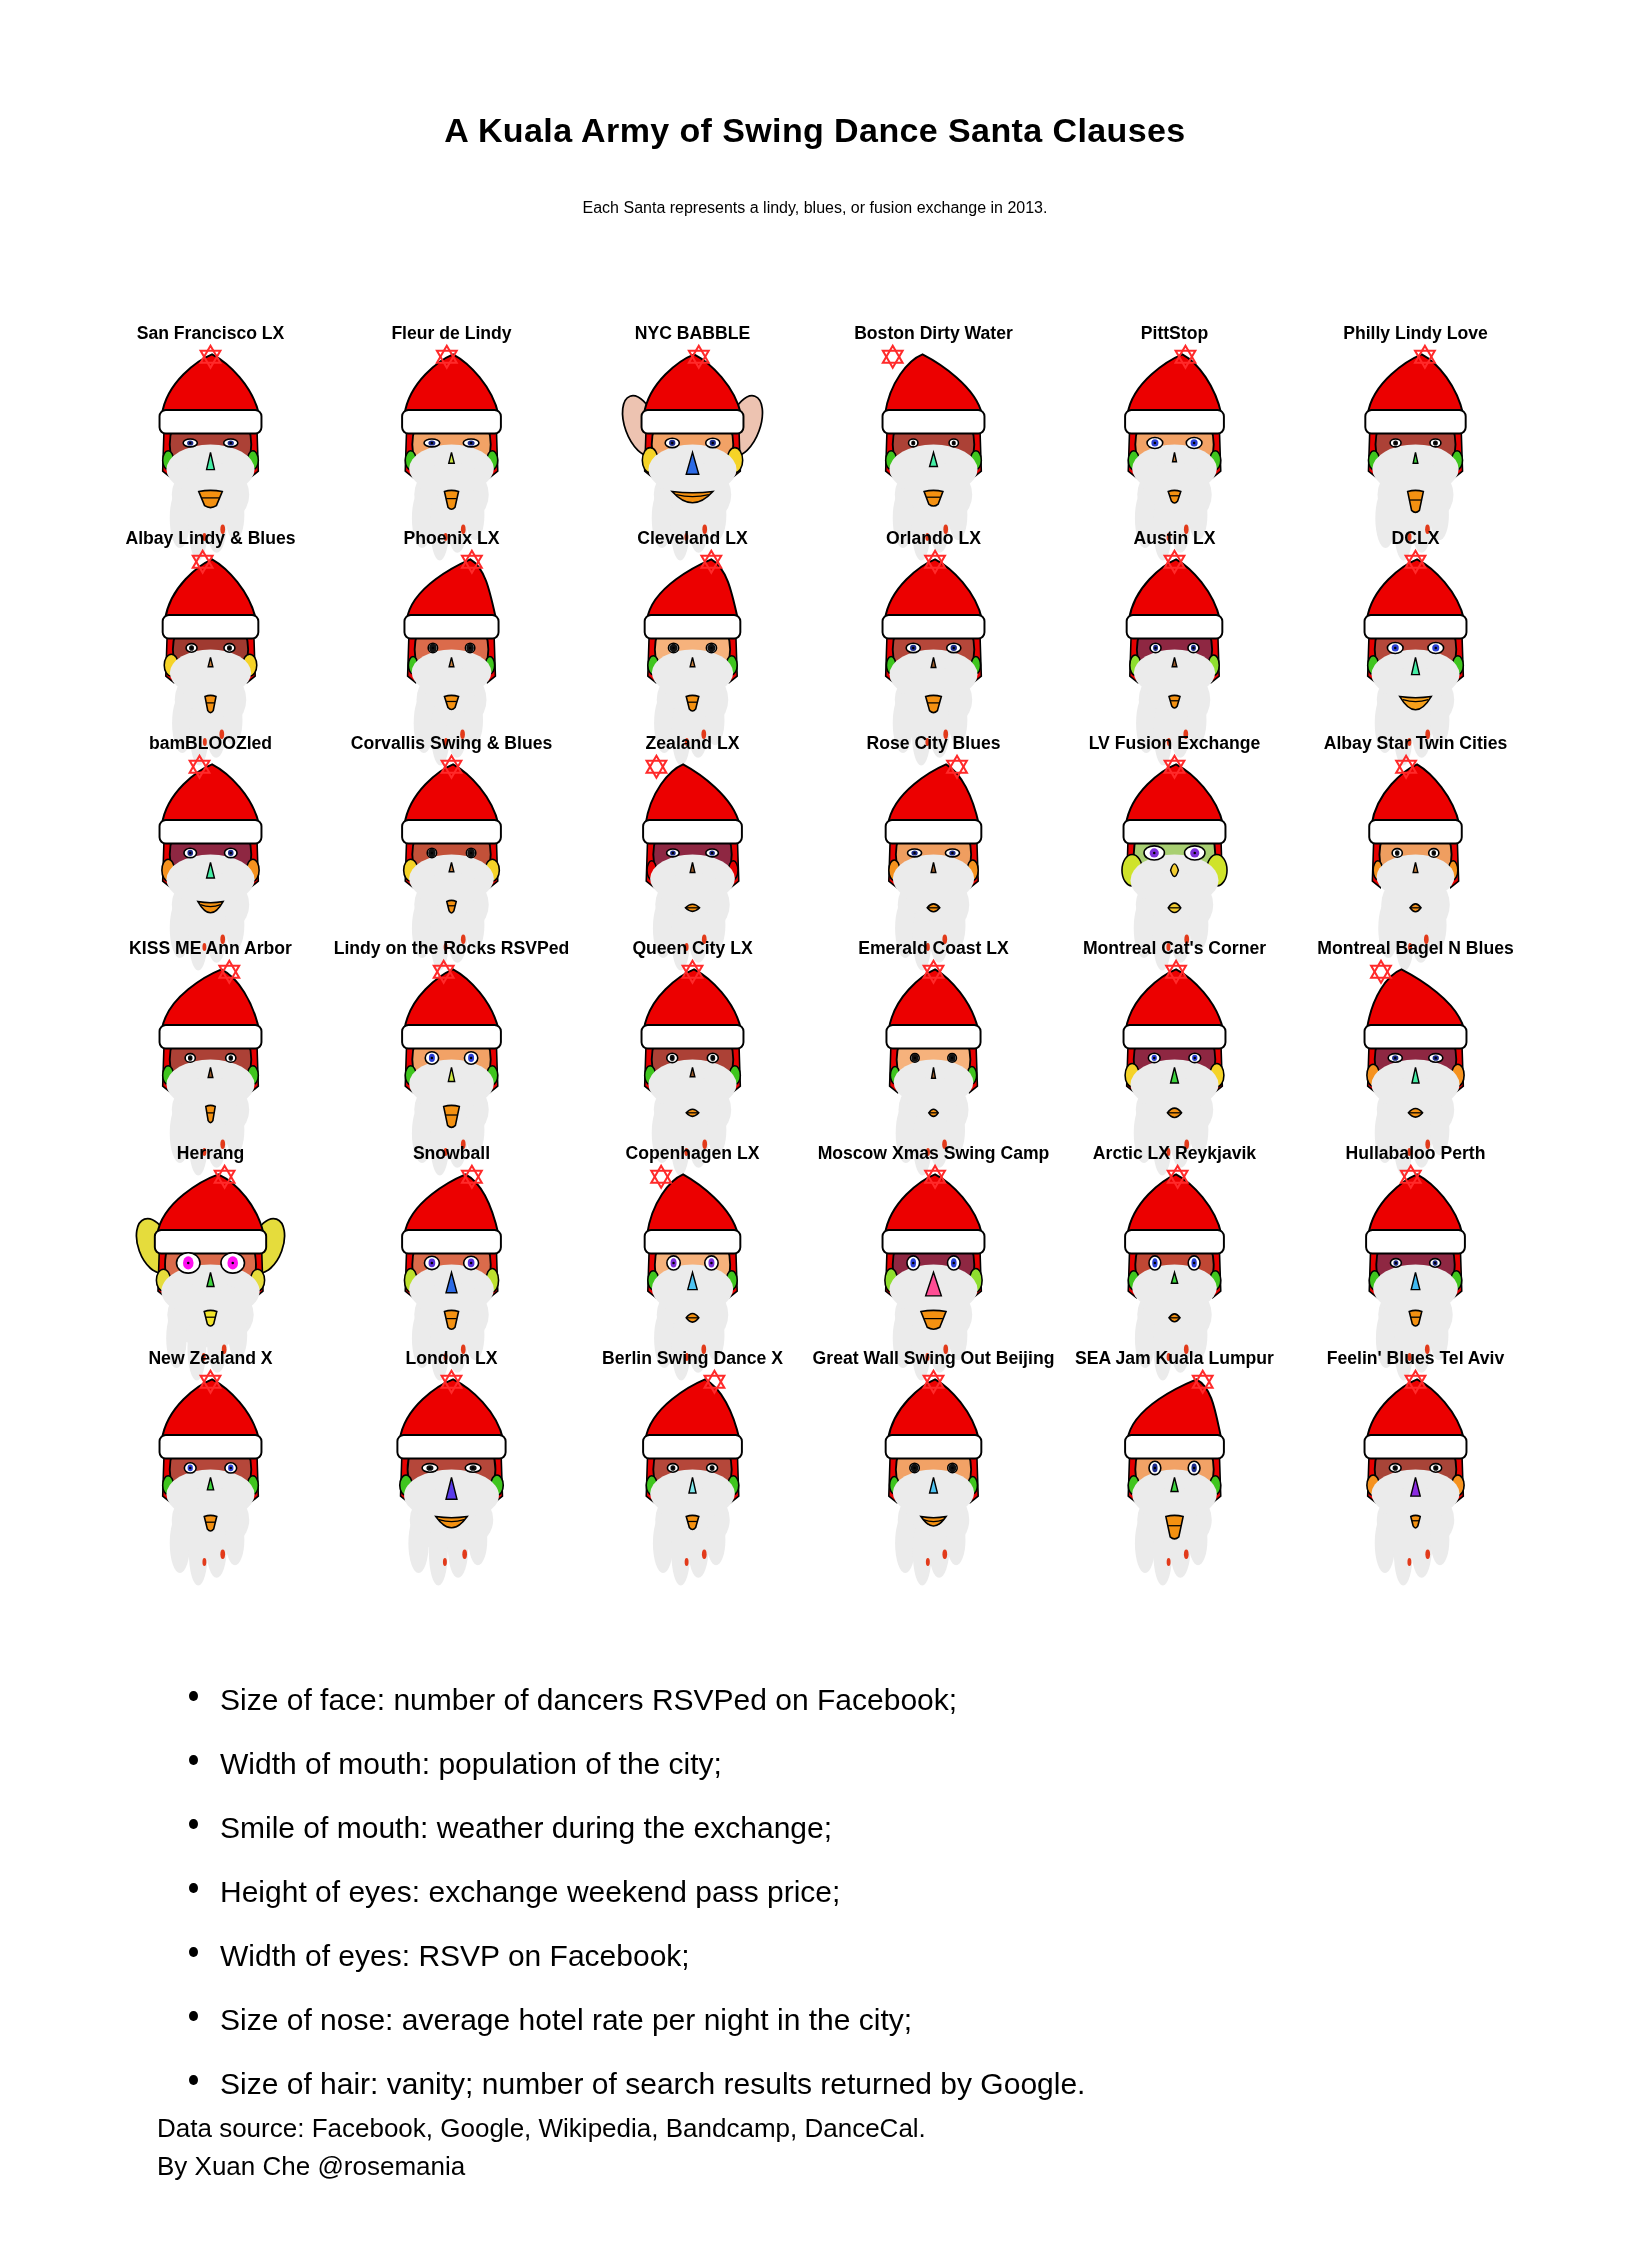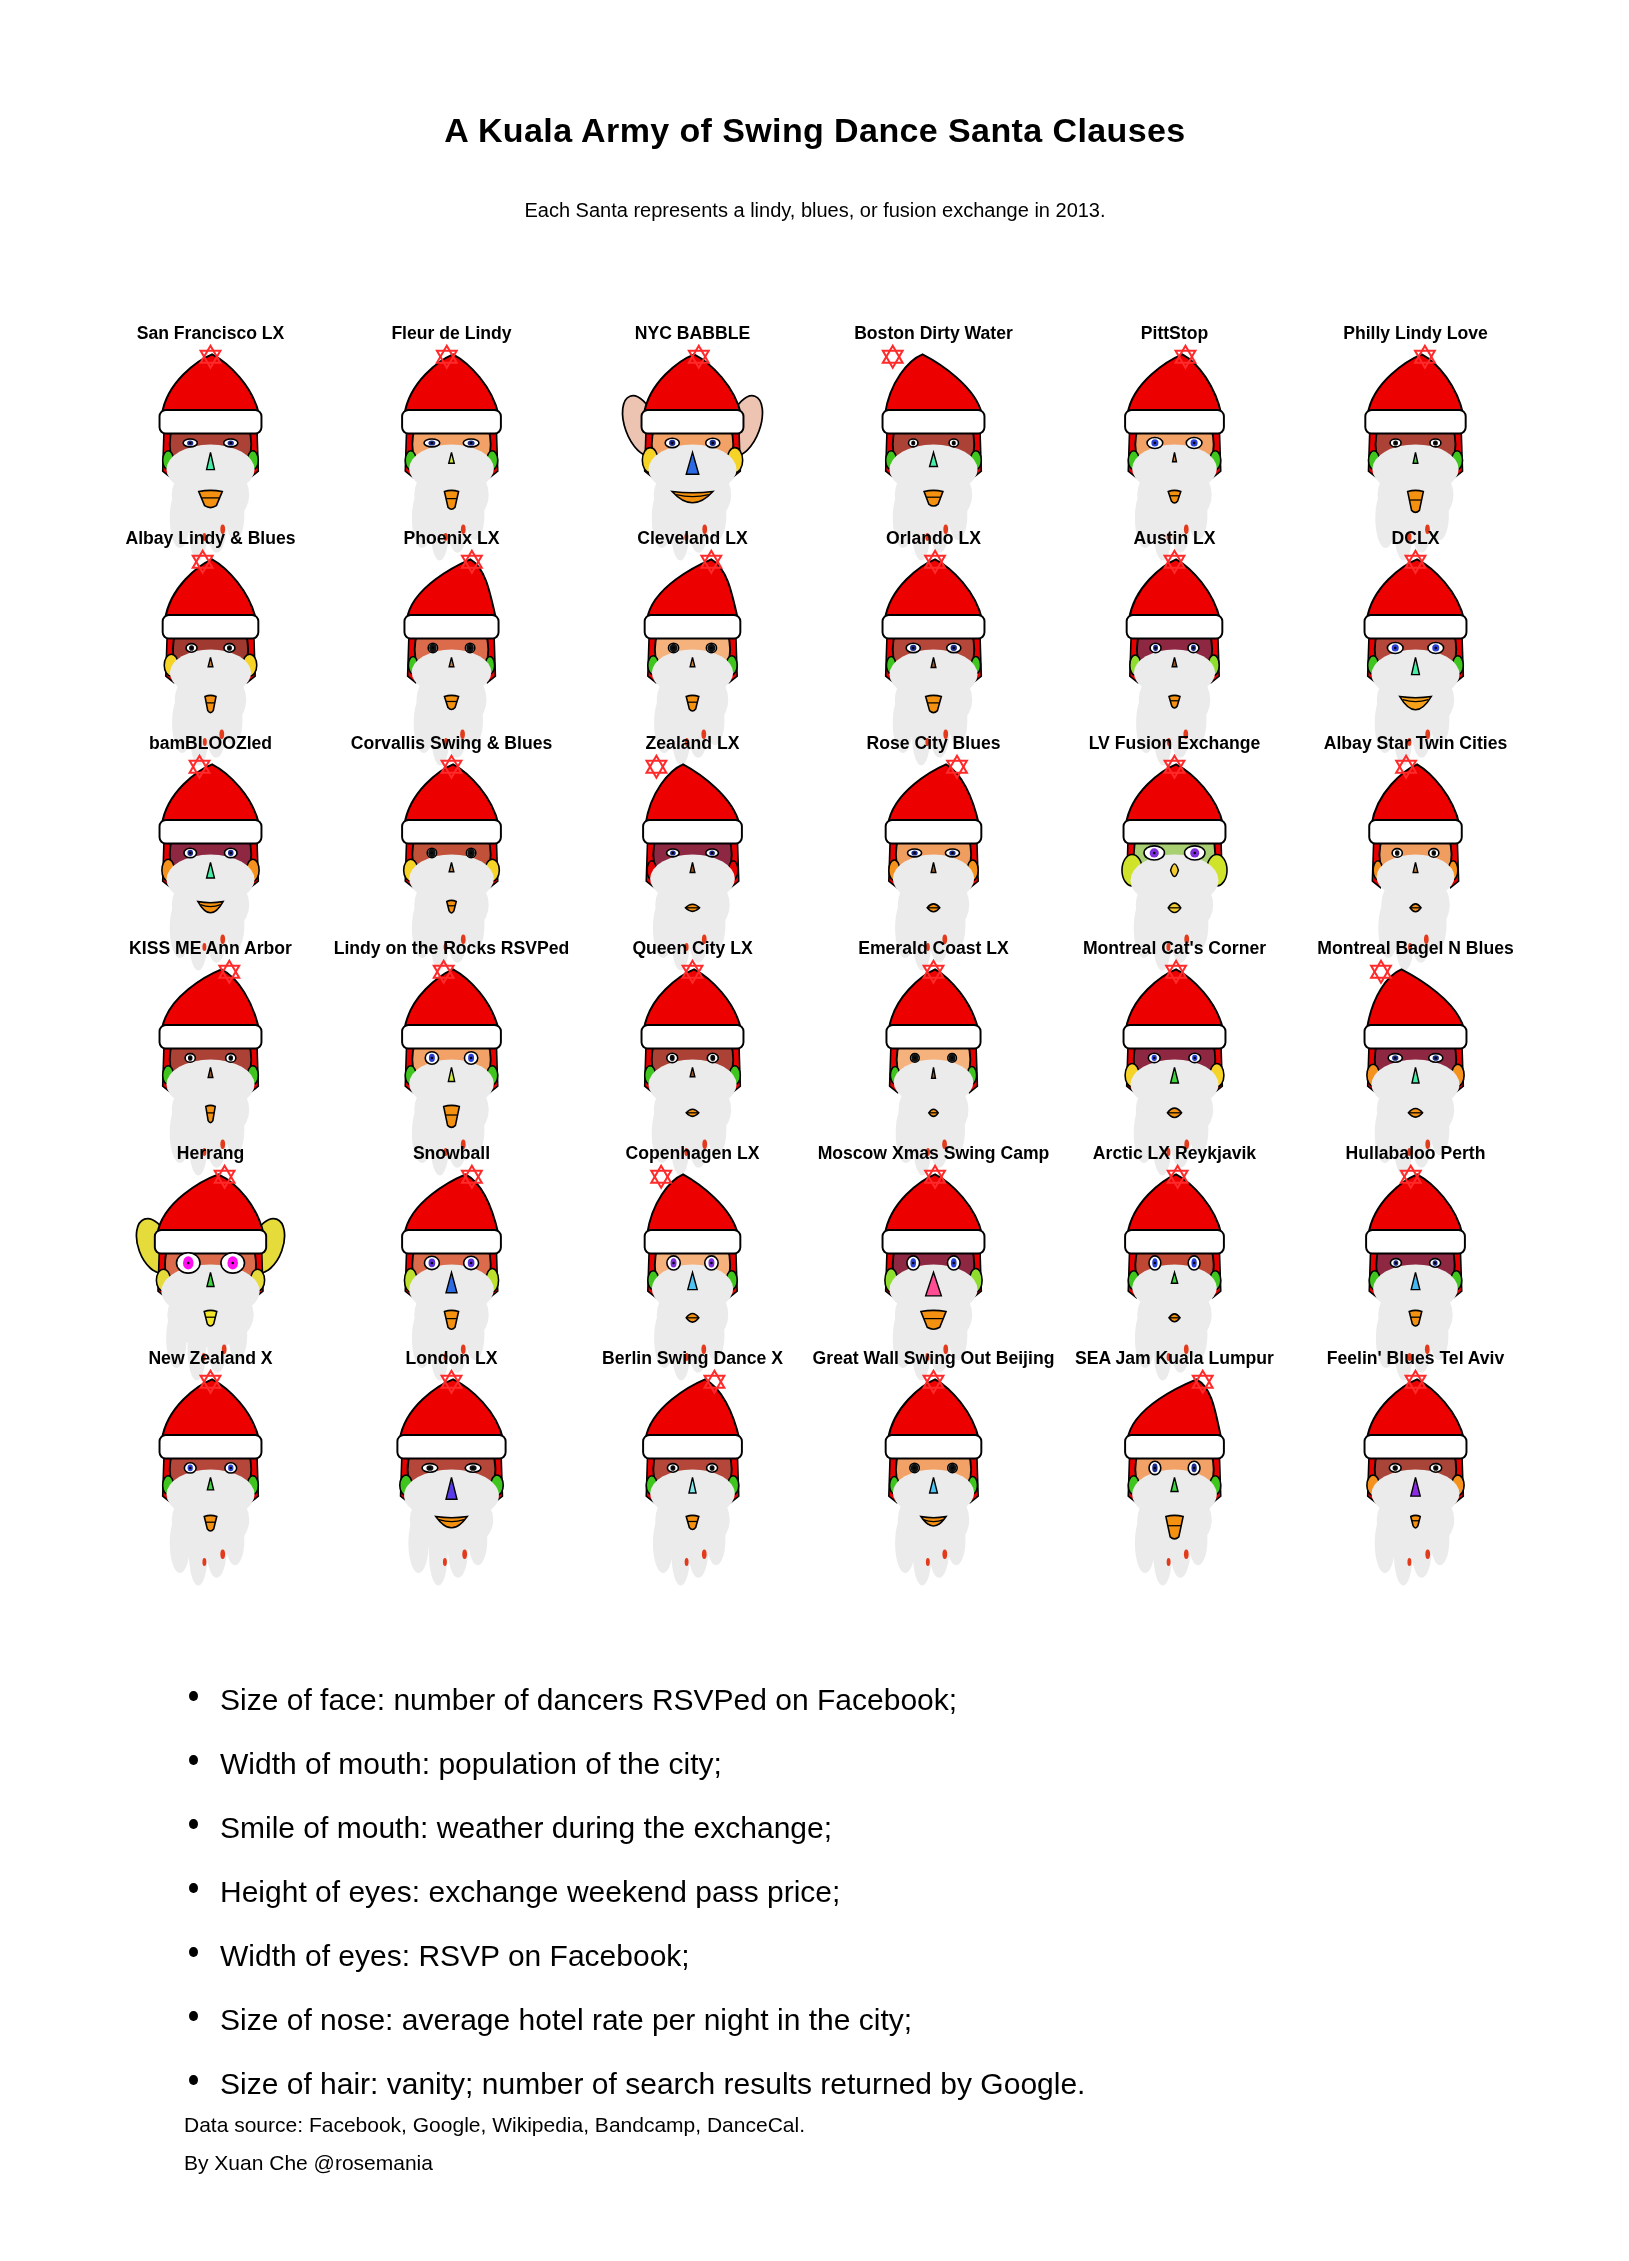--- a/index.html
+++ b/index.html
@@ -1,32 +1,32 @@
 <!DOCTYPE html>
 <html style="font-size:11.7px"><head>
 <meta charset="utf-8">
 <style>
   html,body{margin:0;padding:0;background:#ffffff;}
   #page{position:relative;width:1630px;height:2261px;background:#fff;overflow:hidden;
         font-family:"Liberation Sans", sans-serif;color:#000;}
   .title{position:absolute;top:111px;left:0;width:100%;text-align:center;
          font-size:34px;font-weight:bold;letter-spacing:0.4px;}
-  .subtitle{position:absolute;top:199px;left:0;width:100%;text-align:center;font-size:20px;}
+  .subtitle{position:absolute;top:199px;left:0;width:100%;text-align:center;font-size:16px;}
   .grid{position:absolute;top:322px;left:90px;width:1449px;
         display:grid;grid-template-columns:repeat(6,241px);grid-auto-rows:205px;}
   .cell{position:relative;width:241px;height:205px;display:flex;flex-direction:column;align-items:center;}
   .slabel{position:relative;z-index:5;font-size:17.6px;font-weight:bold;white-space:nowrap;
           height:22px;line-height:22px;background:transparent;}
   .sface{position:relative;z-index:1;margin-top:-2.9px;}
   .sface svg{overflow:visible;display:block;}
   .legend{position:absolute;top:1683px;left:183px;width:1098px;list-style:none;margin:0;padding:0;}
   .legend li{position:relative;padding-left:37px;font-size:30px;margin-bottom:30px;}
   .legend li::before{content:"";position:absolute;left:5.9px;top:8px;width:8.8px;height:10.2px;
           border-radius:50%;background:#000;}
-  .footer{position:absolute;left:157px;font-size:21px;margin-left:27px;}
+  .footer{position:absolute;left:157px;font-size:26px;}
   .footer-line1{top:2113px;}
   .footer-line2{top:2151px;}
 </style>
 </head>
 <body>
 
 <div id="page">
   <div class="title">A Kuala Army of Swing Dance Santa Clauses</div>
   <div class="subtitle">Each Santa represents a lindy, blues, or fusion exchange in 2013.</div>
 

